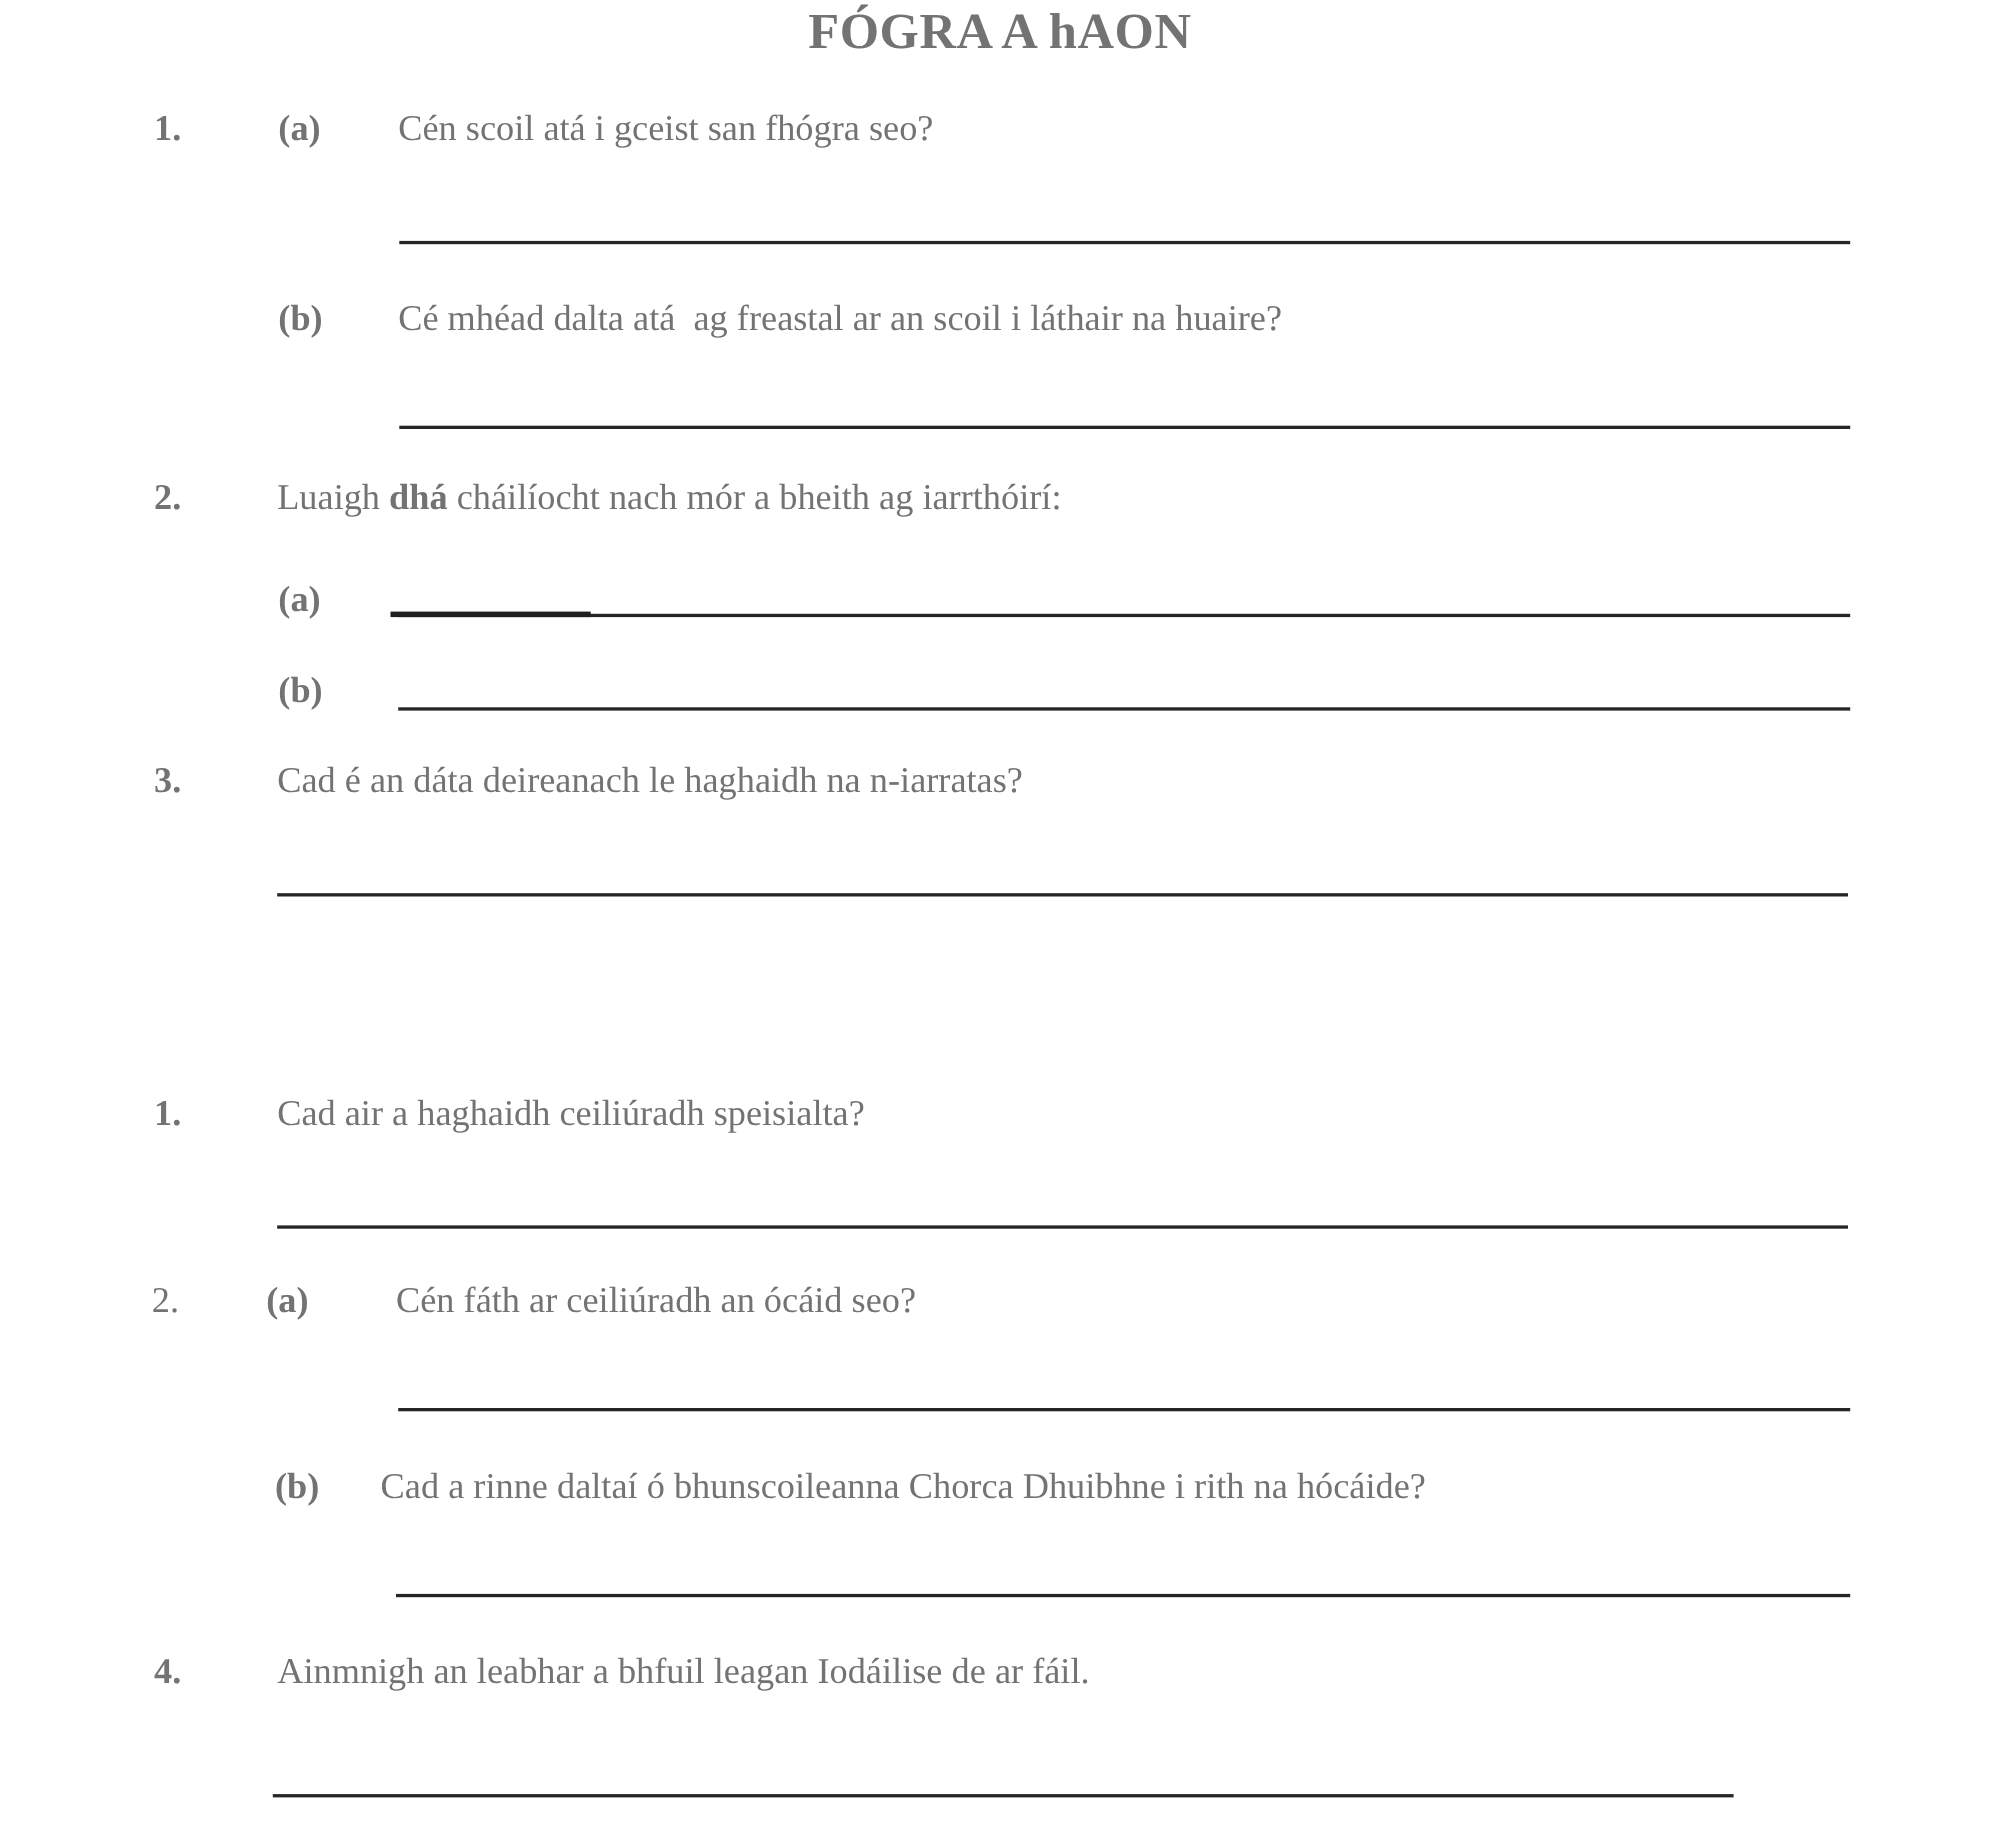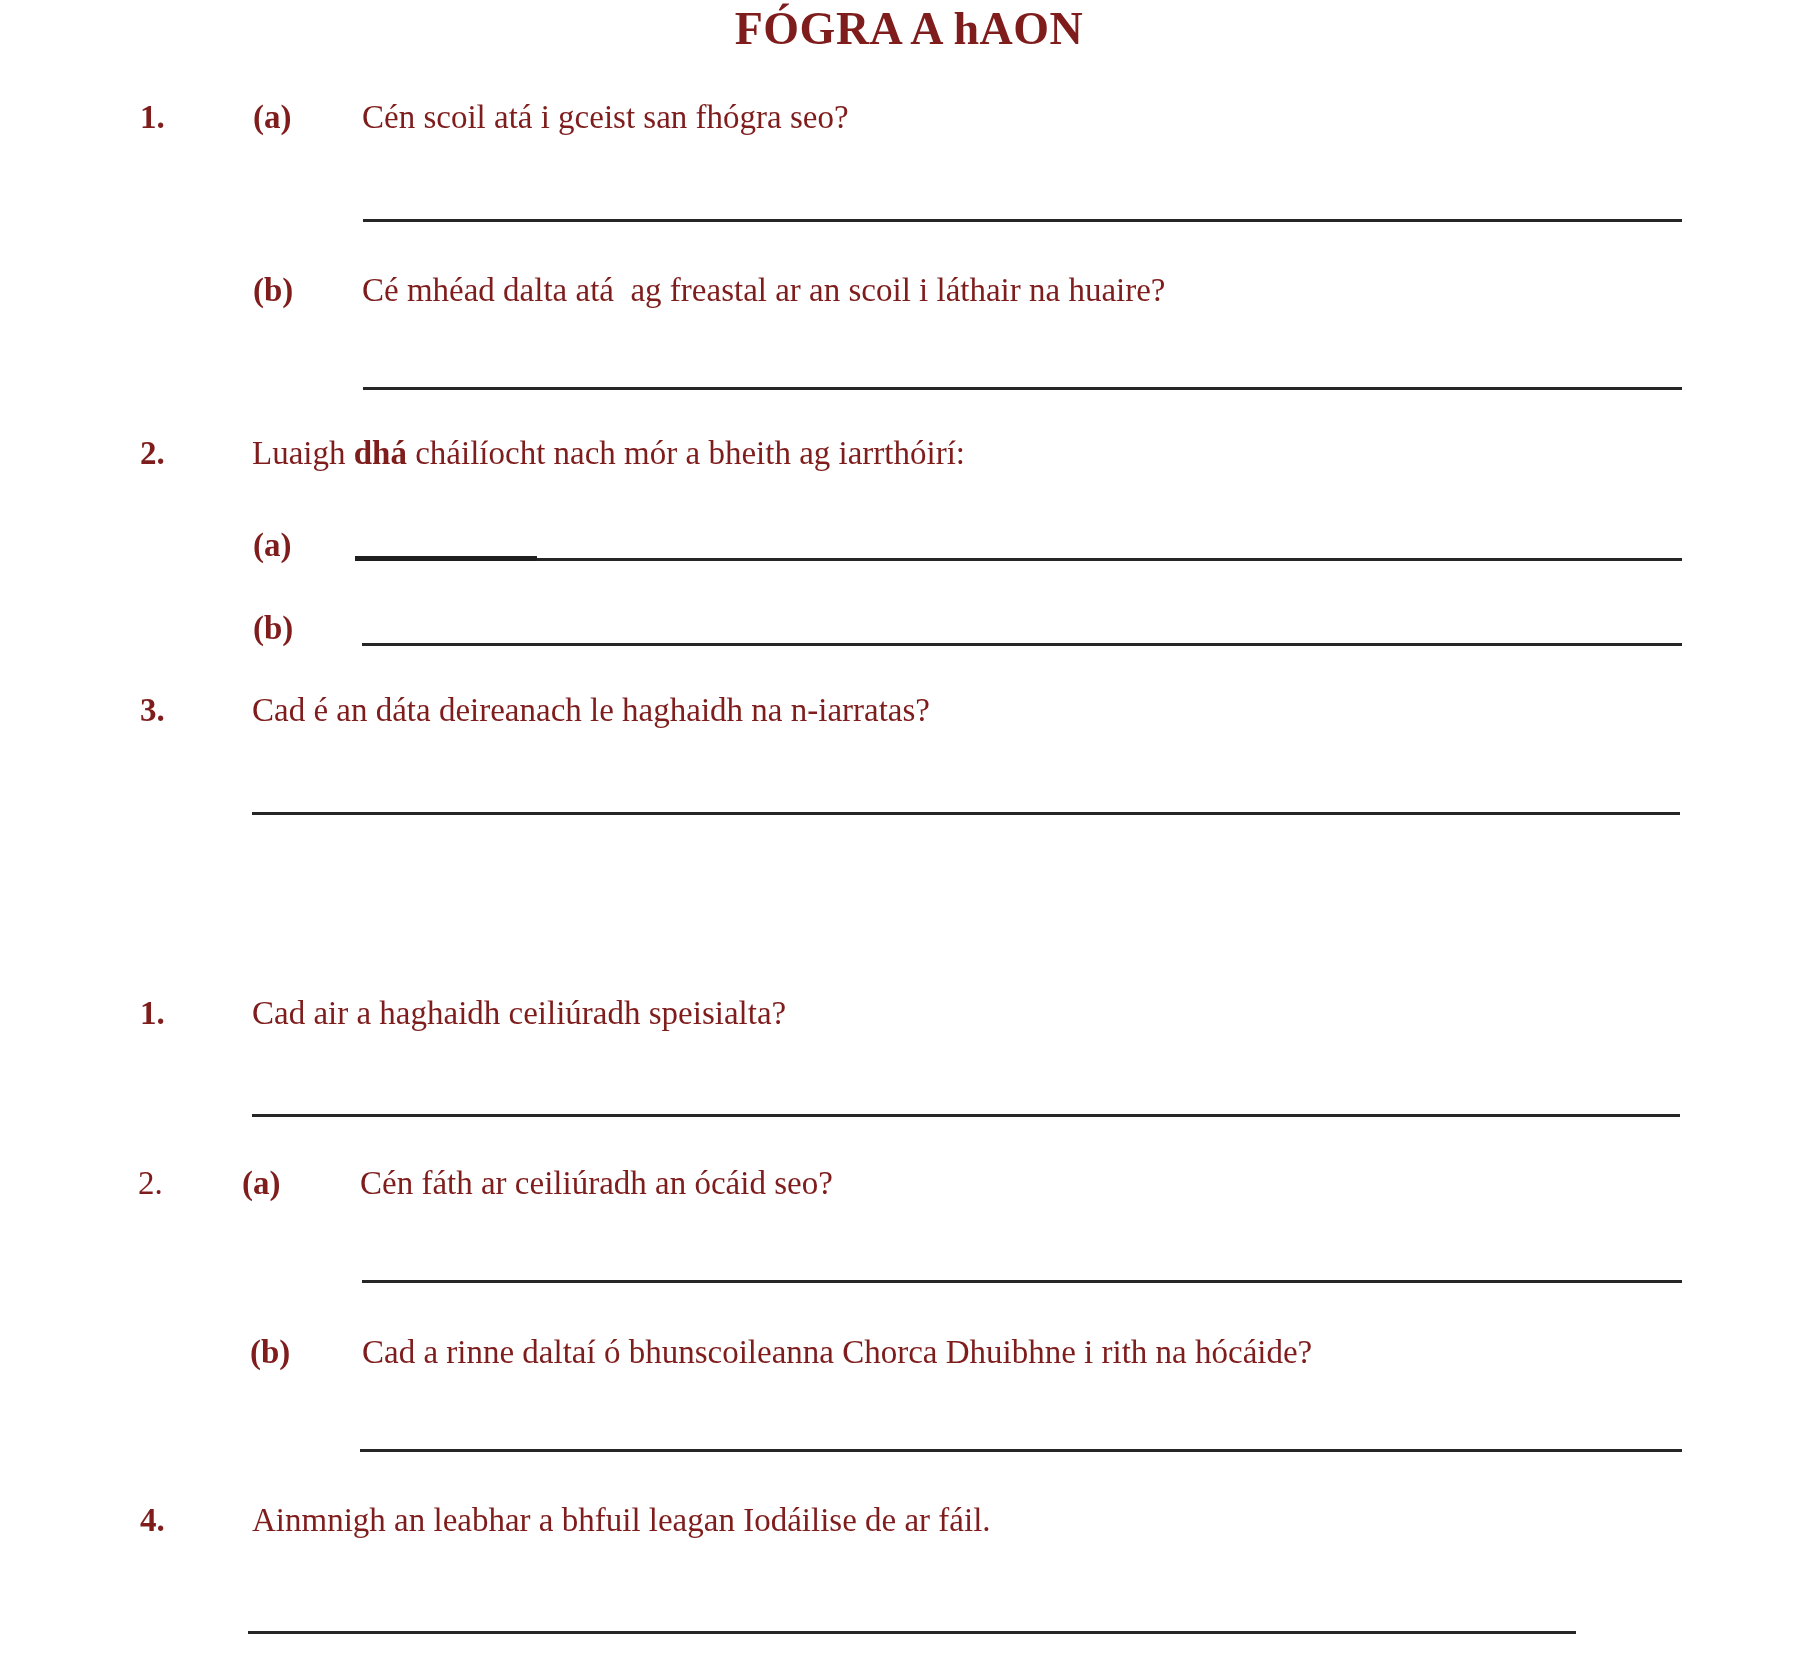--- a/index.html
+++ b/index.html
@@ -6,21 +6,21 @@
     margin: 0;
     padding: 0;
     background: #ffffff;
   }
   #page {
     position: relative;
     width: 1818px;
     height: 1679px;
     background: #ffffff;
     font-family: "Liberation Serif", "DejaVu Serif", serif;
-    color: #7f1d1d;
+    color: #737373;
     overflow: hidden;
   }
   .abs { position: absolute; }
   .section-title {
     left: 0;
     width: 1818px;
     text-align: center;
     font-weight: bold;
     font-size: 46px;
     line-height: 50px;
@@ -87,20 +87,20 @@
   <span class="abs qnum" style="left:140px; top:992px;">1.</span>
   <span class="abs qtext" style="left:252px; top:992px;">Cad air a haghaidh ceiliúradh speisialta?</span>
   <div class="abs answer-line" style="left:252px; top:1114px; width:1428px;"></div>
 
   <span class="abs qnum regular" style="left:138px; top:1162px;">2.</span>
   <span class="abs plabel" style="left:242px; top:1162px;">(a)</span>
   <span class="abs qtext" style="left:360px; top:1162px;">Cén fáth ar ceiliúradh an ócáid seo?</span>
   <div class="abs answer-line" style="left:362px; top:1280px; width:1320px;"></div>
 
   <span class="abs plabel" style="left:250px; top:1331px;">(b)</span>
-  <span class="abs qtext" style="left:362px; top:1331px;">Cad a rinne daltaí ó bhunscoileanna Chorca Dhuibhne i rith na hócáide?</span>
+  <span class="abs qtext" style="left:346px; top:1331px;">Cad a rinne daltaí ó bhunscoileanna Chorca Dhuibhne i rith na hócáide?</span>
   <div class="abs answer-line" style="left:360px; top:1449px; width:1322px;"></div>
 
   <span class="abs qnum" style="left:140px; top:1499px;">4.</span>
   <span class="abs qtext" style="left:252px; top:1499px;">Ainmnigh an leabhar a bhfuil leagan Iodáilise de ar fáil.</span>
   <div class="abs answer-line" style="left:248px; top:1631px; width:1328px;"></div>
 
 </div>
 
 </body></html>

